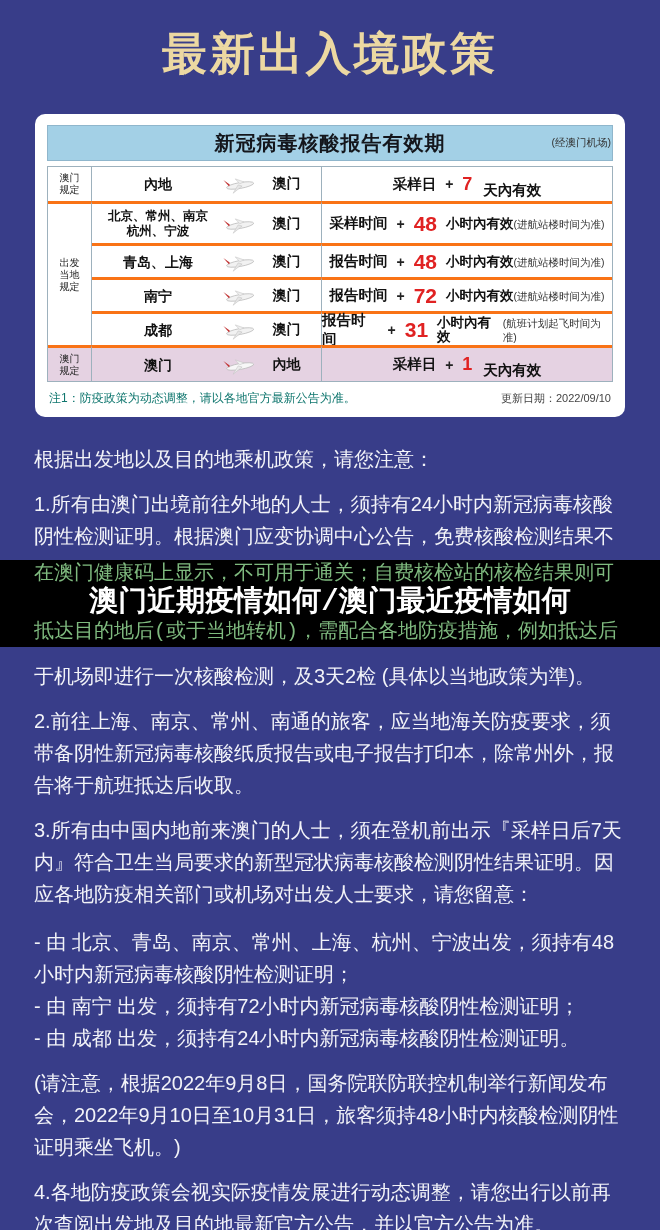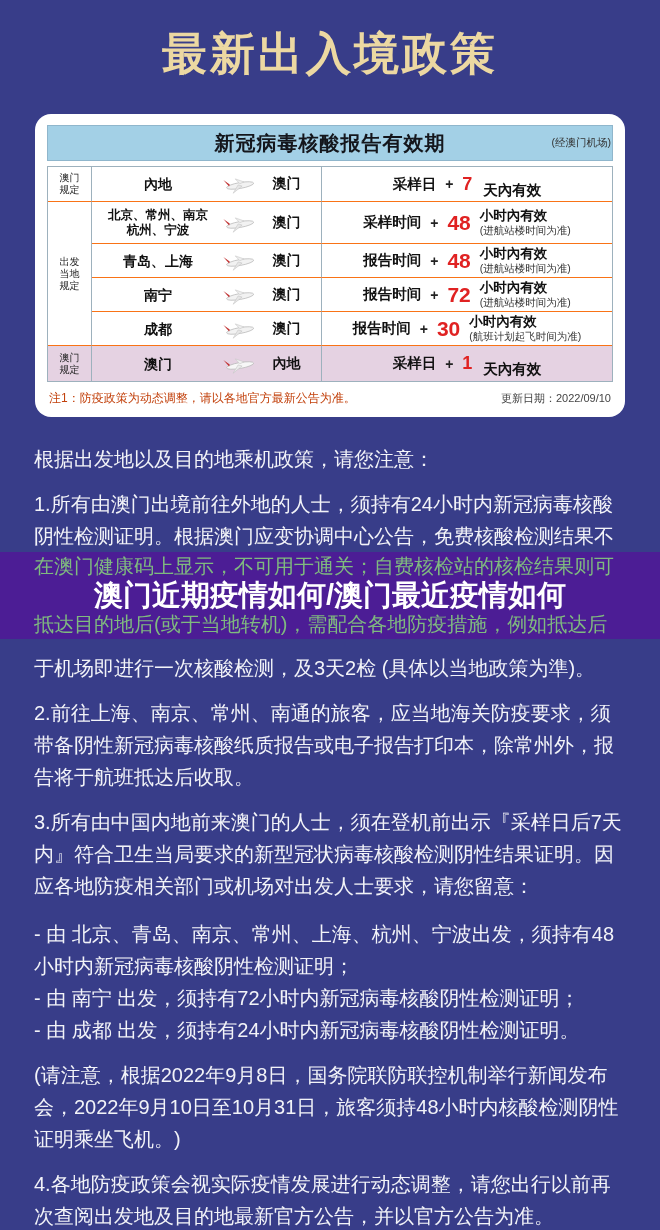--- a/index.html
+++ b/index.html
@@ -7,65 +7,65 @@
     width:660px;height:1230px;overflow:hidden;position:relative;
     background:#383d89;
     font-family:"Liberation Sans","DejaVu Sans",sans-serif;
   }
   .poster-title{
     margin-top:28px;text-align:center;
     font-size:45px;font-weight:bold;color:#ecd8a2;letter-spacing:3px;line-height:52px;
   }
   
   .card{
-    margin:34px 35px 0;background:#ffffff;border-radius:16px;
+    margin:34px 35px 0;background:#ffffff;border-radius:10px;
     padding:11px 12px 6px;
   }
   .card-head{
     background:#a3d0e6;border:1px solid #8fb6cc;height:34px;
     display:flex;align-items:center;justify-content:center;position:relative;
   }
   .card-head .t{font-size:20px;font-weight:bold;color:#14161c;letter-spacing:1px;}
   .card-head .via{position:absolute;right:1px;top:50%;transform:translateY(-50%);font-size:10.5px;color:#333;}
   .tbl{
     margin-top:5px;display:grid;
     grid-template-columns:44px 230px 1fr;
     grid-template-rows:34px 42px 34px 34px 34px 36px;
     border:1px solid #9db1bd;
   }
   .cell{display:flex;align-items:center;}
-  .bt{border-top:1px solid #f97316;}
+  .bt{border-top:3px solid #f97316;}
   .rail{
     grid-column:1;flex-direction:column;justify-content:center;
     font-size:10px;line-height:12px;color:#222;border-right:1px solid #9db1bd;text-align:center;
   }
   .route{grid-column:2;padding:0 8px;border-right:1px solid #9db1bd;}
   .valid{grid-column:3;justify-content:center;gap:9px;}
   .origin{width:116px;text-align:center;font-weight:bold;font-size:14px;color:#111;line-height:16px;}
   .origin.small{font-size:12.5px;line-height:15px;}
   .dest{flex:1;text-align:center;font-weight:bold;font-size:14px;color:#111;}
   .plane{width:44px;height:22px;flex:0 0 auto;}
   .tlabel{font-weight:bold;font-size:14.5px;color:#111;}
   .plus{font-weight:bold;font-size:14px;color:#222;}
   .num{color:#e02222;font-weight:bold;font-size:21px;}
   .num-day{font-size:18px;}
-  .stack{display:flex;flex-direction:column;line-height:14px;}
+  .stack{display:flex;flex-direction:row;line-height:14px;}
   .unit-b{font-weight:bold;font-size:13.5px;color:#111;}
   .subnote{font-size:10.5px;color:#333;}
   .unit-inline{font-weight:bold;font-size:14.5px;color:#111;margin-left:2px;margin-top:12px;}
   .pink{background:#e5d2e2;}
   .card-foot{display:flex;justify-content:space-between;align-items:center;padding:8px 2px 4px;}
-  .foot-note{font-size:12px;color:#c2410c;}
+  .foot-note{font-size:12px;color:#0f766e;}
   .foot-date{font-size:11px;color:#444;}
   
   .bodytext{margin:26px 34px 0;color:#f2f3f8;font-size:20px;line-height:32px;}
   .para{margin:0 0 13px;}
   .para:last-child{margin-bottom:8px;}
   .band{
-    background:#4c1d95;margin:0 -34px 13px;padding:2px 34px 3px;
+    background:#000000;margin:0 -34px 13px;padding:2px 34px 3px;font-family:Liberation Mono, monospace;
   }
   .faint{color:#7fba7f;font-size:20px;line-height:24px;white-space:nowrap;overflow:hidden;}
   .band-title{
     color:#ffffff;font-weight:900;font-size:29px;line-height:34px;
     text-align:center;white-space:nowrap;overflow:hidden;
   }
 </style>
 </head>
 <body>
 
@@ -185,21 +185,21 @@
           <polygon points="14,13 9,5 15,11" fill="#c03030"></polygon>
           <polygon points="24,13 17,21 28,15" fill="#e6e6e6" stroke="#c4c4c4" stroke-width="0.6"></polygon>
           <polygon points="26,12 22,6 31,11" fill="#efefef" stroke="#c4c4c4" stroke-width="0.6"></polygon>
         </g>
       </svg>
       <div class="dest">澳门</div>
     </div>
     <div class="cell valid bt" style="grid-row:5">
       <span class="tlabel">报告时间</span>
       <span class="plus">+</span>
-      <span class="num">30</span>
+      <span class="num">31</span>
       <span class="stack">
         <span class="unit-b">小时內有效</span>
         <span class="subnote">(航班计划起飞时间为准)</span>
       </span>
     </div>
 
     <div class="cell rail bt pink" style="grid-row:6">
       <span>澳门</span>
       <span>规定</span>
     </div>
@@ -224,21 +224,21 @@
   </div>
 
   <div class="card-foot">
     <span class="foot-note">注1：防疫政策为动态调整，请以各地官方最新公告为准。</span>
     <span class="foot-date">更新日期：2022/09/10</span>
   </div>
 </div>
 
 <div class="bodytext">
   <div class="para">根据出发地以及目的地乘机政策，请您注意：</div>
-  <div class="para" style="margin-bottom:0">1.所有由澳门出境前往外地的人士，须持有24小时内新冠病毒核酸阴性检测证明。根据澳门应变协调中心公告，免费核酸检测结果不</div>
+  <div class="para" style="margin-bottom:8px">1.所有由澳门出境前往外地的人士，须持有24小时内新冠病毒核酸阴性检测证明。根据澳门应变协调中心公告，免费核酸检测结果不</div>
 
   <div class="band">
     <div class="faint">在澳门健康码上显示，不可用于通关；自费核检站的核检结果则可</div>
     <div class="band-title">澳门近期疫情如何/澳门最近疫情如何</div>
     <div class="faint">抵达目的地后(或于当地转机)，需配合各地防疫措施，例如抵达后</div>
   </div>
 
   <div class="para">于机场即进行一次核酸检测，及3天2检 (具体以当地政策为準)。</div>
   <div class="para">2.前往上海、南京、常州、南通的旅客，应当地海关防疫要求，须带备阴性新冠病毒核酸纸质报告或电子报告打印本，除常州外，报告将于航班抵达后收取。</div>
   <div class="para" style="margin-bottom:16px">3.所有由中国内地前来澳门的人士，须在登机前出示『采样日后7天内』符合卫生当局要求的新型冠状病毒核酸检测阴性结果证明。因应各地防疫相关部门或机场对出发人士要求，请您留意：</div>

